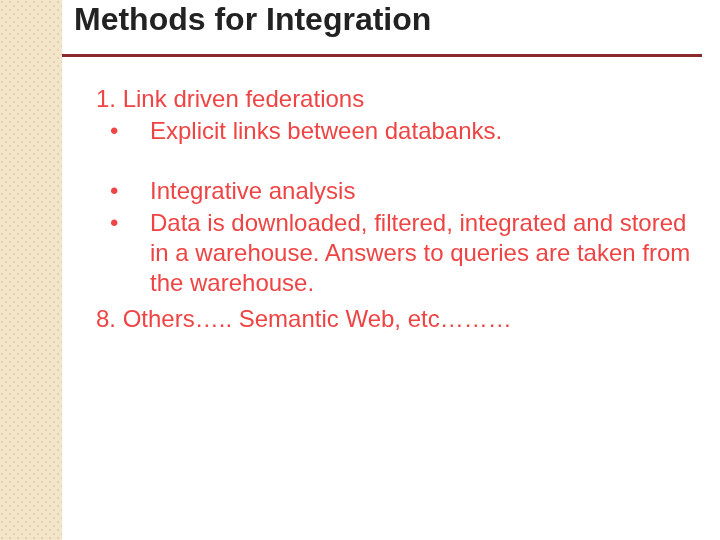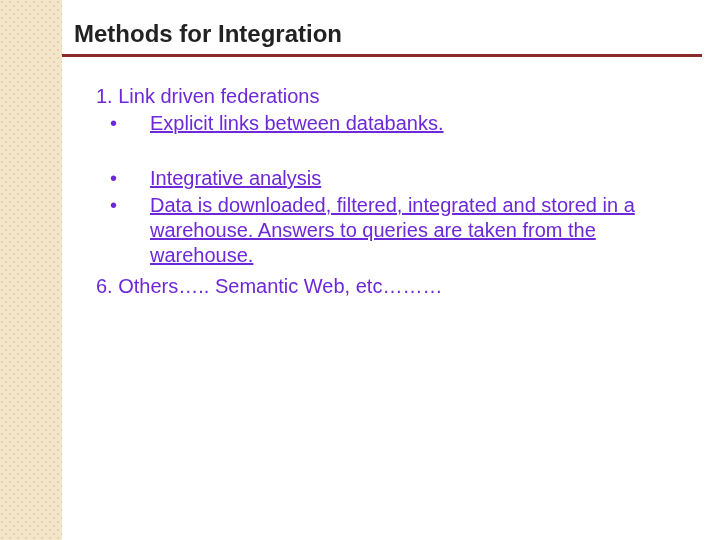--- a/index.html
+++ b/index.html
@@ -25,50 +25,49 @@
     height: 540px;
     background-color: #f2e5c9;
     background-image:
       radial-gradient(circle at 2px 2px, rgba(200,170,110,0.35) 1px, transparent 1px),
       radial-gradient(circle at 6px 6px, rgba(200,170,110,0.35) 1px, transparent 1px);
     background-size: 8px 8px, 8px 8px;
   }
   .title {
     position: absolute;
     left: 74px;
-    top: 20px;
-    font-size: 24px;
+    top: 1px;
+    font-size: 32px;
     font-weight: bold;
     color: #222;
   }
   .underline {
     position: absolute;
     left: 62px;
     top: 54px;
     width: 640px;
     height: 3px;
     background: #8a2a2a;
   }
   .body {
     position: absolute;
     left: 96px;
     top: 78px;
     right: 20px;
-    font-size: 20px;
+    font-size: 24px;
     line-height: 1.25;
-    color: #6d28d9;
+    color: #ef4444;
   }
   .num {
     margin: 6px 0 0 0;
   }
   .bul {
     margin: 2px 0 0 34px;
     text-indent: -20px;
     padding-left: 20px;
-    text-decoration: underline;
   }
   .bul .dot {
     display: inline-block;
     width: 20px;
   }
   .gap {
     height: 28px;
   }
 </style>
 </head>
@@ -89,16 +88,16 @@
 
     <div class="gap"></div>
 
     <div class="bul">
       <span class="dot">•</span><span>Integrative analysis</span>
     </div>
     <div class="bul">
       <span class="dot">•</span><span>Data is downloaded, filtered, integrated and stored in a warehouse. Answers to queries are taken from the warehouse.</span>
     </div>
 
-    <div class="num">6. Others….. Semantic Web, etc………</div>
+    <div class="num">8. Others….. Semantic Web, etc………</div>
 
   </div>
 </div>
 
 </body></html>

